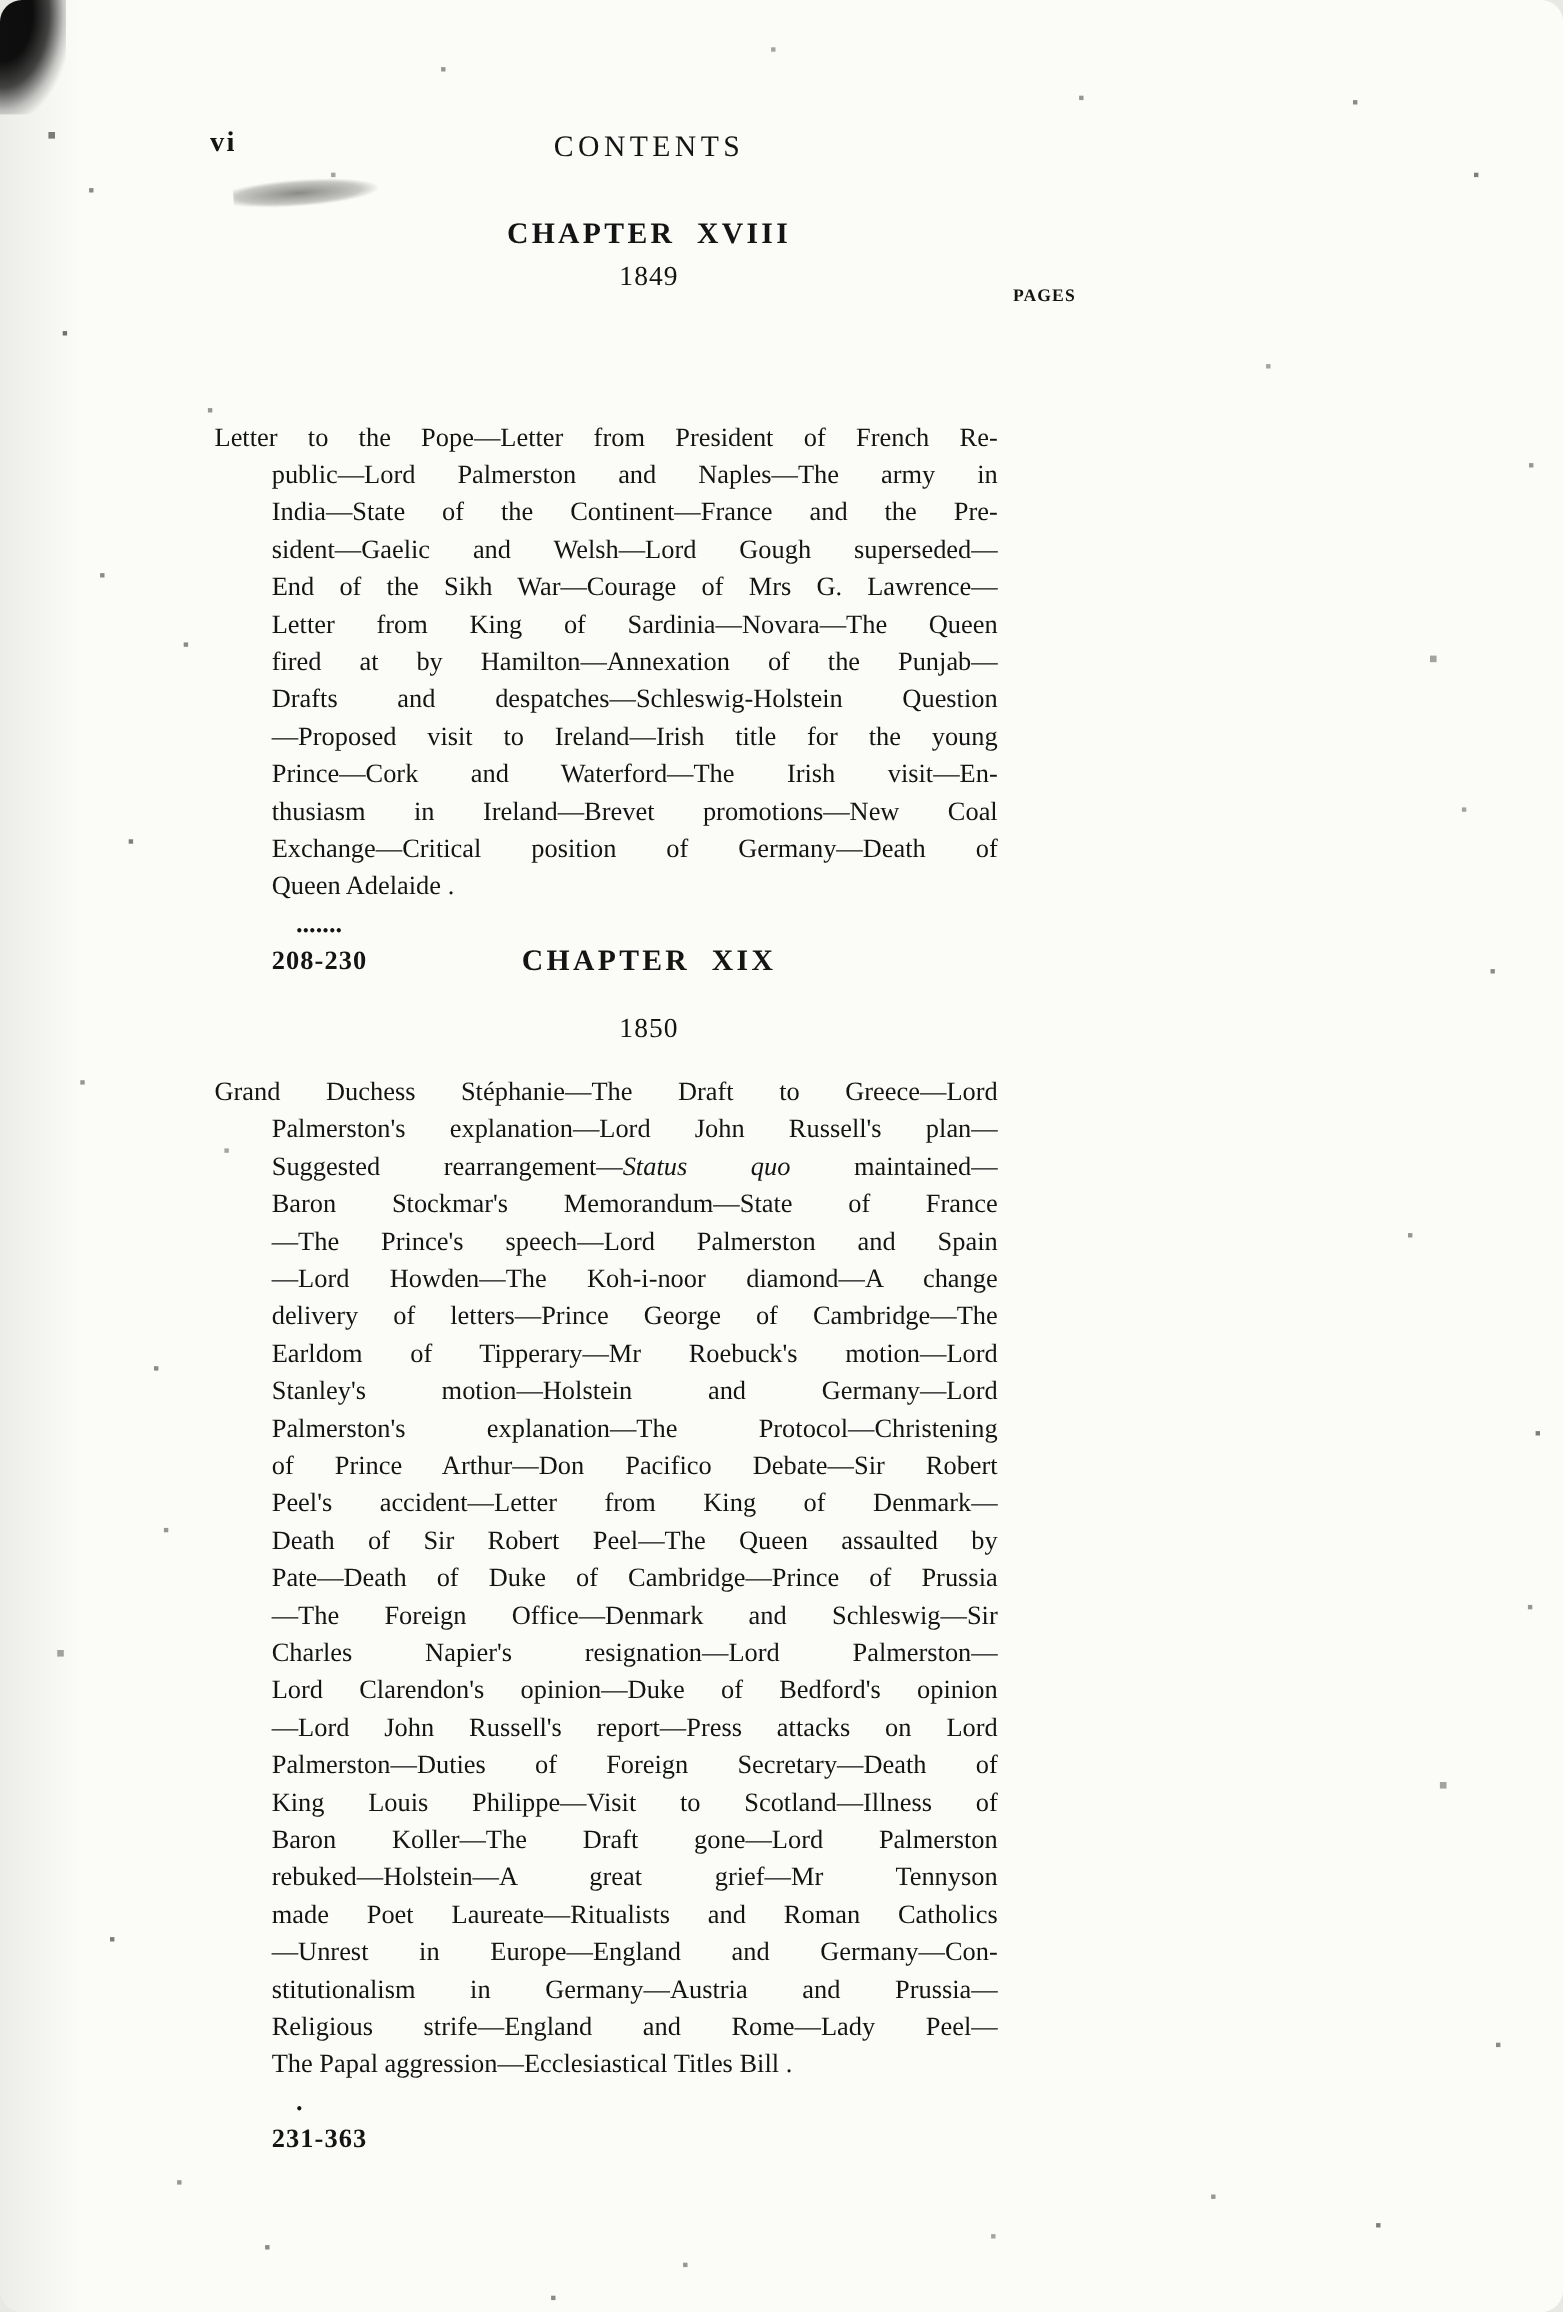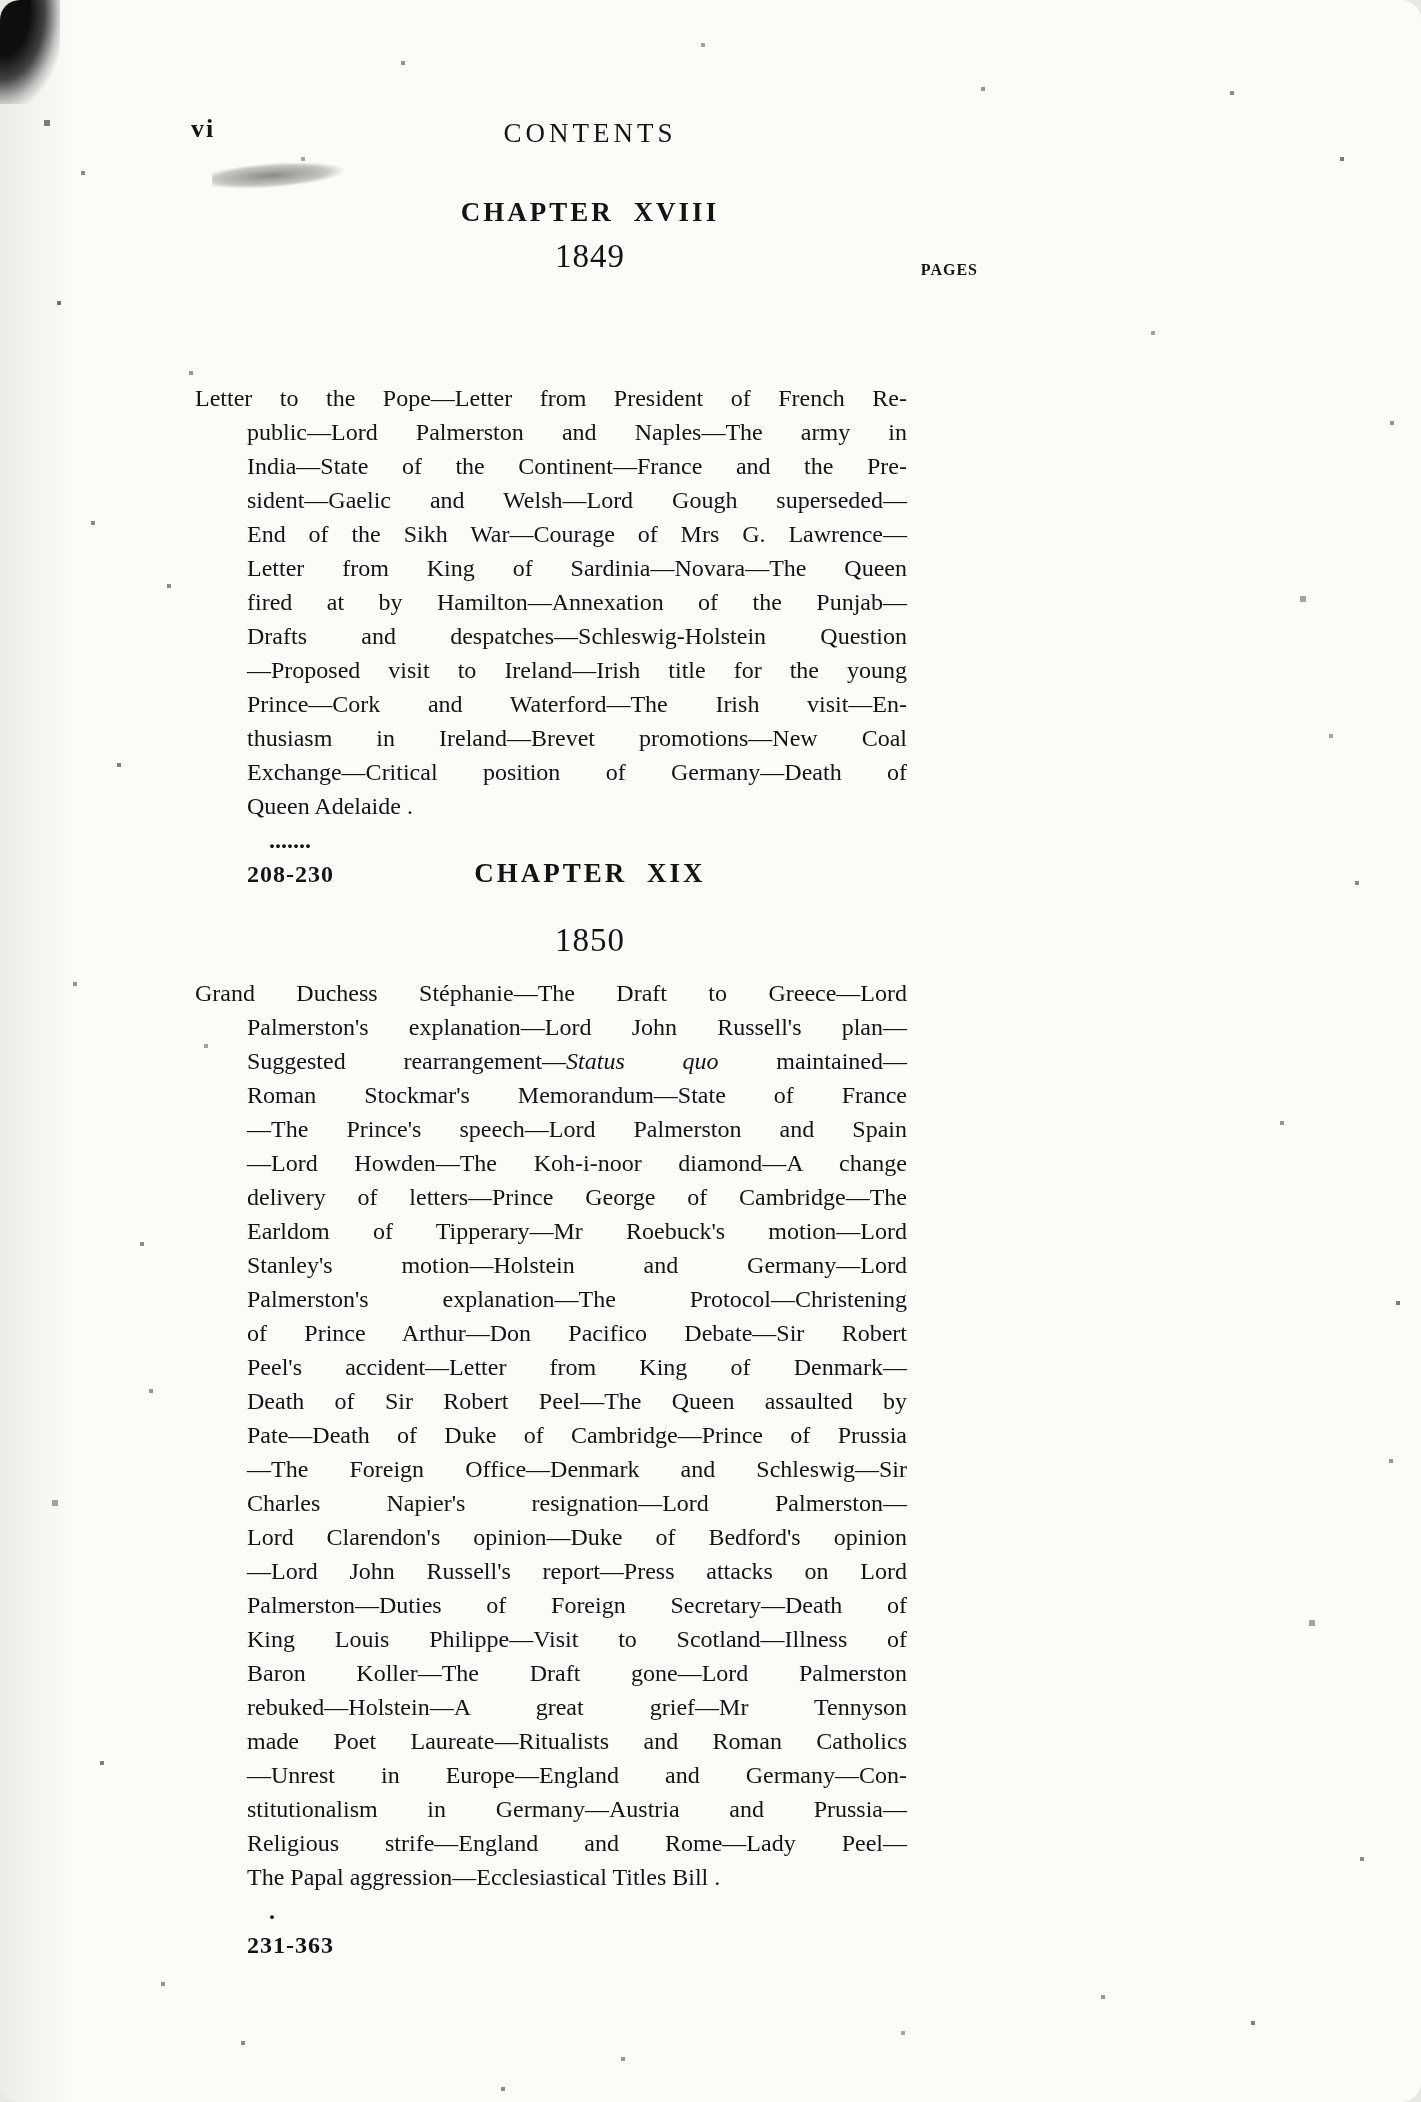--- a/index.html
+++ b/index.html
@@ -62,21 +62,21 @@
   .pages-label {
     position:absolute; left:835px; top:261px; width:143px;
     text-align:right; font-size:16px; font-weight:700; letter-spacing:1px;
   }
   .ch-heading {
     position:absolute; left:195px; width:790px; text-align:center;
     font-size:27px; letter-spacing:3px; word-spacing:10px;
   }
   .ch-year {
     position:absolute; left:195px; width:790px; text-align:center;
-    font-size:33px; letter-spacing:1px;
+    font-size:25px; letter-spacing:1px;
   }
   .ch-body {
     position:absolute; left:195px; width:783px;
     font-size:24px; line-height:34px;
   }
   .sum-line {
     width:712px; padding-left:52px;
     text-align:justify; text-align-last:justify;
     white-space:nowrap; 
   }
@@ -148,21 +148,21 @@
   </section>
 
   <section>
     <h2 class="ch-heading" id="pos-ch19-heading">CHAPTER XIX</h2>
     <div class="ch-year" id="pos-ch19-year">1850</div>
     <div class="ch-body" id="pos-ch19-body">
       <div>
           <div class="sum-line first">Grand Duchess Stéphanie—The Draft to Greece—Lord</div>
           <div class="sum-line">Palmerston's explanation—Lord John Russell's plan—</div>
           <div class="sum-line">Suggested rearrangement—<i>Status quo</i> maintained—</div>
-          <div class="sum-line">Roman Stockmar's Memorandum—State of France</div>
+          <div class="sum-line">Baron Stockmar's Memorandum—State of France</div>
           <div class="sum-line">—The Prince's speech—Lord Palmerston and Spain</div>
           <div class="sum-line">—Lord Howden—The Koh-i-noor diamond—A change</div>
           <div class="sum-line">delivery of letters—Prince George of Cambridge—The</div>
           <div class="sum-line">Earldom of Tipperary—Mr Roebuck's motion—Lord</div>
           <div class="sum-line">Stanley's motion—Holstein and Germany—Lord</div>
           <div class="sum-line">Palmerston's explanation—The Protocol—Christening</div>
           <div class="sum-line">of Prince Arthur—Don Pacifico Debate—Sir Robert</div>
           <div class="sum-line">Peel's accident—Letter from King of Denmark—</div>
           <div class="sum-line">Death of Sir Robert Peel—The Queen assaulted by</div>
           <div class="sum-line">Pate—Death of Duke of Cambridge—Prince of Prussia</div>

